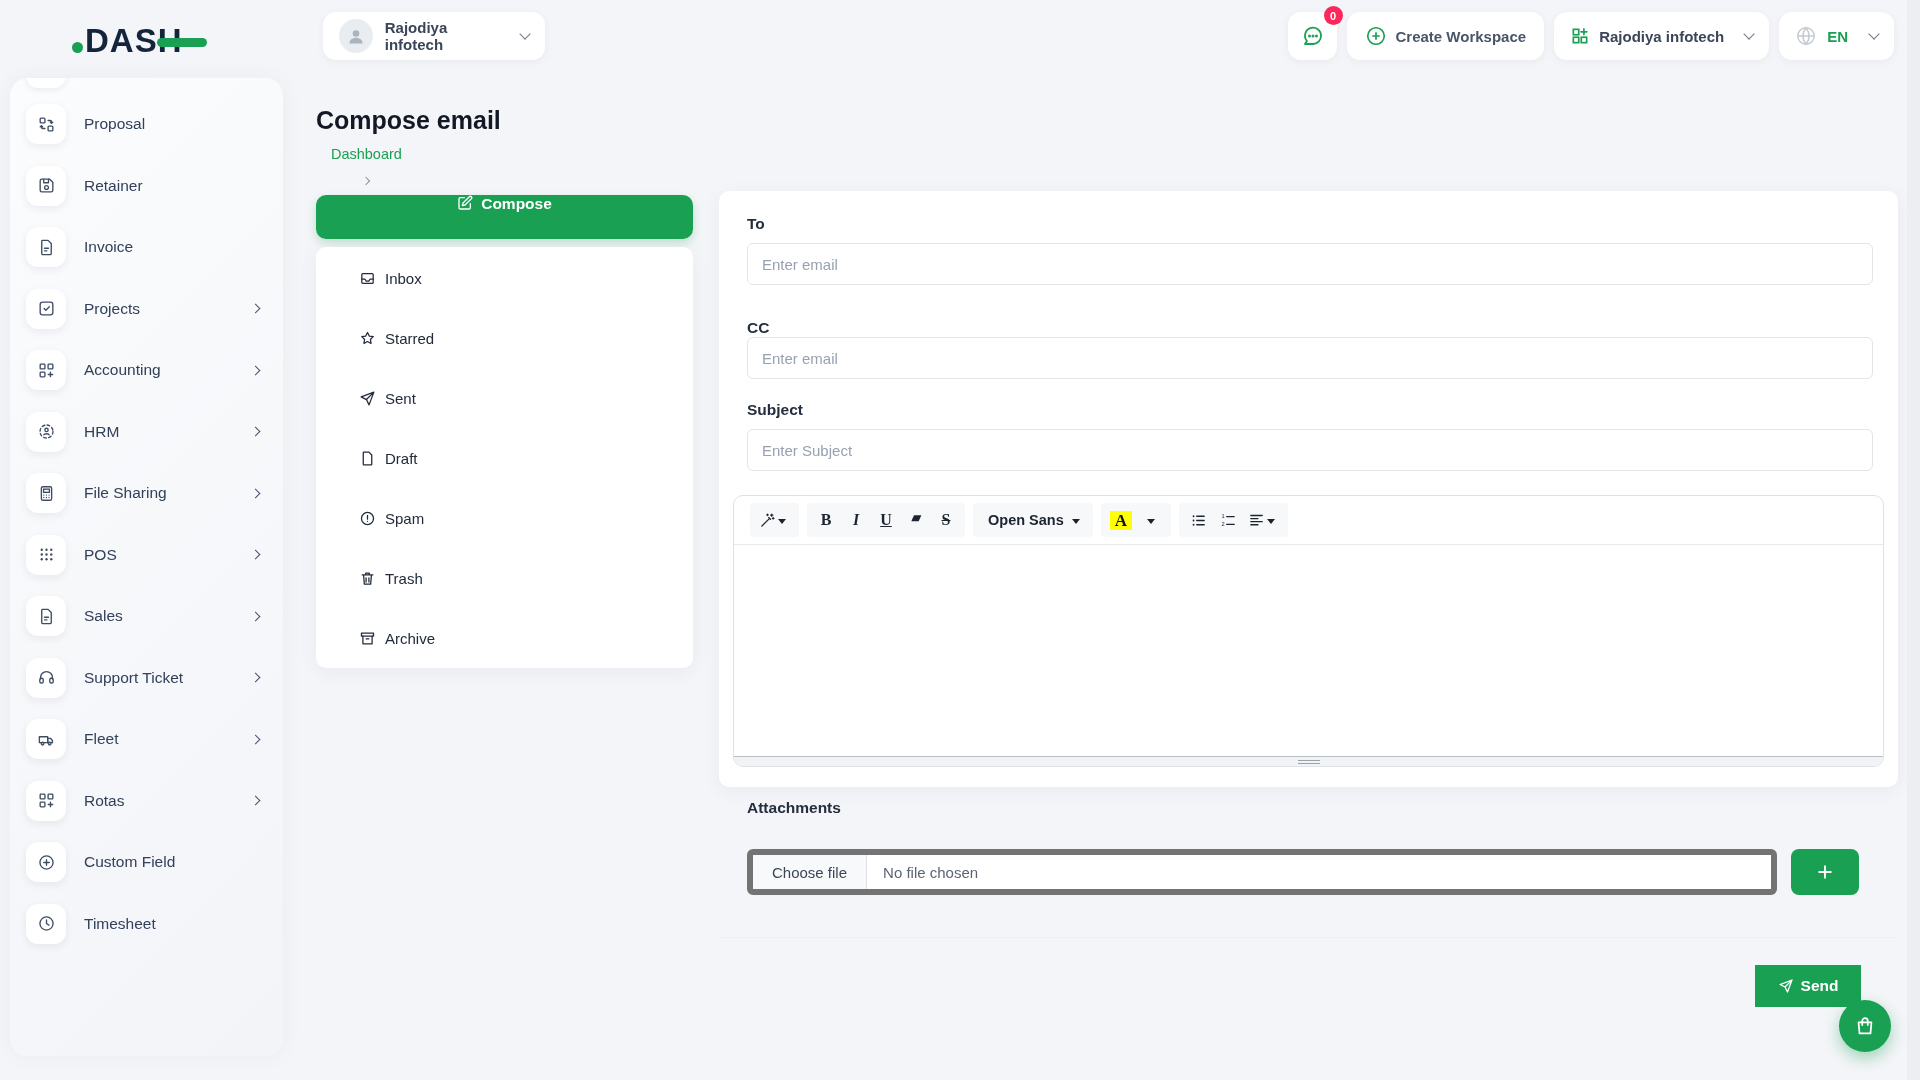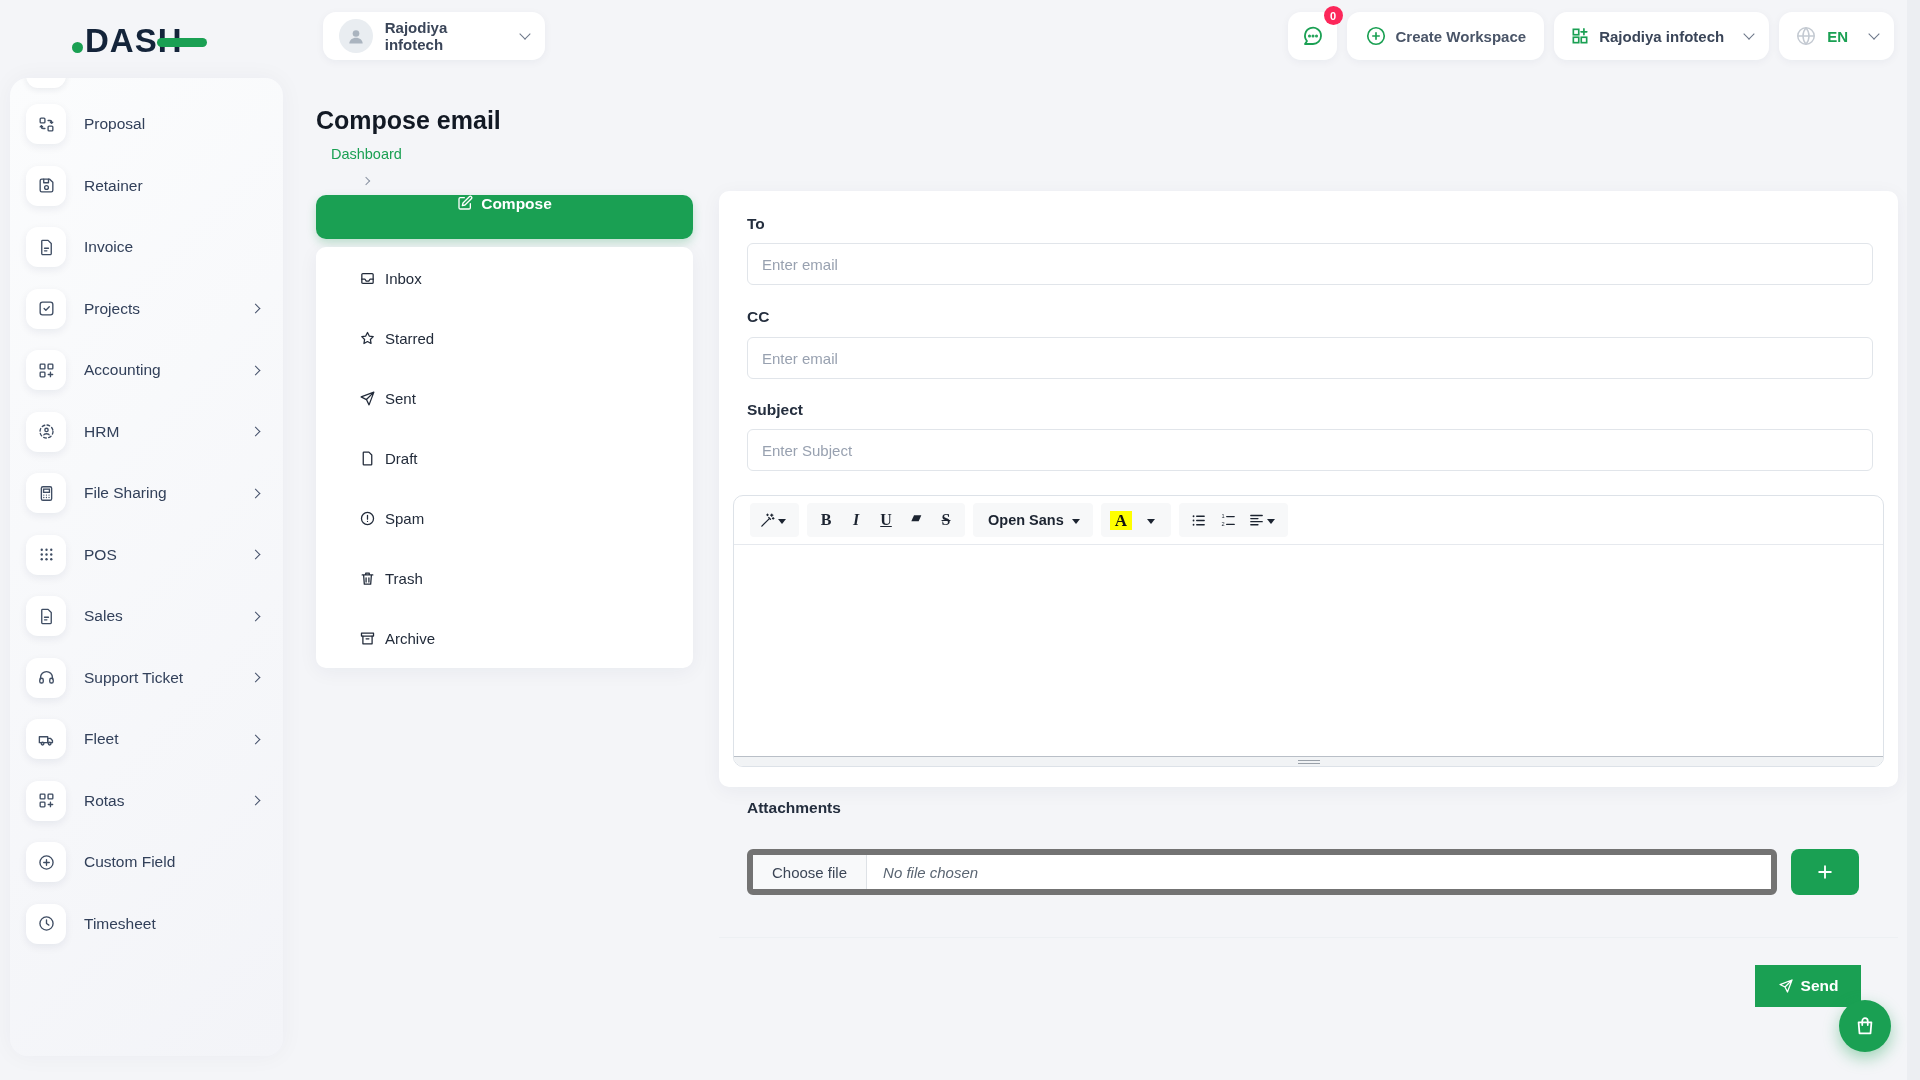--- a/index.html
+++ b/index.html
@@ -80,21 +80,21 @@
   .hl-a { background:#ffff00; font-weight:900; font-family:"Liberation Serif",serif; font-size:17px; padding:1px 5px; line-height:1; color:#111; }
   .editor-body { height:198px; cursor:text; }
   .resize-bar { position:absolute; left:0; bottom:0; width:100%; height:10px; background:#f1f3f5;
     border-top:1px solid #b9bfc7; border-radius:0 0 9px 9px; display:flex; align-items:center; justify-content:center; cursor:ns-resize; }
   .grip { width:22px; height:4px; border-top:1.6px solid #9aa1a9; border-bottom:1.6px solid #9aa1a9; }
 
   .file-row { position:absolute; left:28px; top:658px; width:1030px; height:46px; border:6px solid #737373;
     border-radius:6px; background:#fff; display:flex; align-items:center; overflow:hidden; }
   .choose-btn { height:100%; display:flex; align-items:center; padding:0 19px; background:#f8f9fa;
     border-right:1px solid #dee2e6; font-size:15px; color:#3c4656; cursor:pointer; flex:none; }
-  .file-status { margin-left:16px; font-size:15px; color:#5a6572;font-style:italic; }
+  .file-status { margin-left:16px; font-size:15px; color:#5a6572; }
   .plus-btn { position:absolute; left:1072px; top:658px; width:68px; height:46px; border-radius:8px; border:none;
     background:#1aa053; color:#fff; font-size:24px; font-weight:400; cursor:pointer; display:flex; align-items:center; justify-content:center; }
   .form-divider { position:absolute; left:0; top:746px; width:100%; border-top:1px solid #edf0f3; }
   .send-btn { position:absolute; left:1036px; top:774px; width:106px; height:42px; border-radius:0; border:none;
     background:#1aa053; color:#fff; font-size:15.5px; font-weight:600; display:flex; align-items:center; justify-content:center; gap:7px; cursor:pointer; }
 
   .fab { position:absolute; left:1839px; top:1000px; width:52px; height:52px; border-radius:50%; background:#1aa053;
     border:none; color:#fff; display:flex; align-items:center; justify-content:center; cursor:pointer;
     box-shadow:0 6px 16px rgba(26,160,83,.4); }
   .scroll-strip { position:absolute; right:0; top:0; width:13px; height:1080px; background:#eceef2; }
@@ -381,21 +381,21 @@
         <path d="M5.5 8.5V19.5h13V8.5M10 12.5h4"></path>
       </svg>
     <span class="folder-label">Archive</span>
   </div>
 </div>
 
 <div class="form-card">
   <div class="f-label" style="top:24px">To</div>
   <input class="f-input" style="top: 52px;" placeholder="Enter email">
 
-  <div class="f-label" style="top:117px">CC</div>
+  <div class="f-label" style="top:128px">CC</div>
   <input class="f-input" style="top: 146px;" placeholder="Enter email">
 
   <div class="f-label" style="top:210px">Subject</div>
   <input class="f-input" style="top: 238px;" placeholder="Enter Subject">
 
   <div class="editor">
     <div class="toolbar">
       <div class="tgroup">
         <span class="tbtn">
           <svg width="17" height="17" viewBox="0 0 24 24" fill="none" stroke="#1c2431" stroke-width="1.8" stroke-linecap="round">

